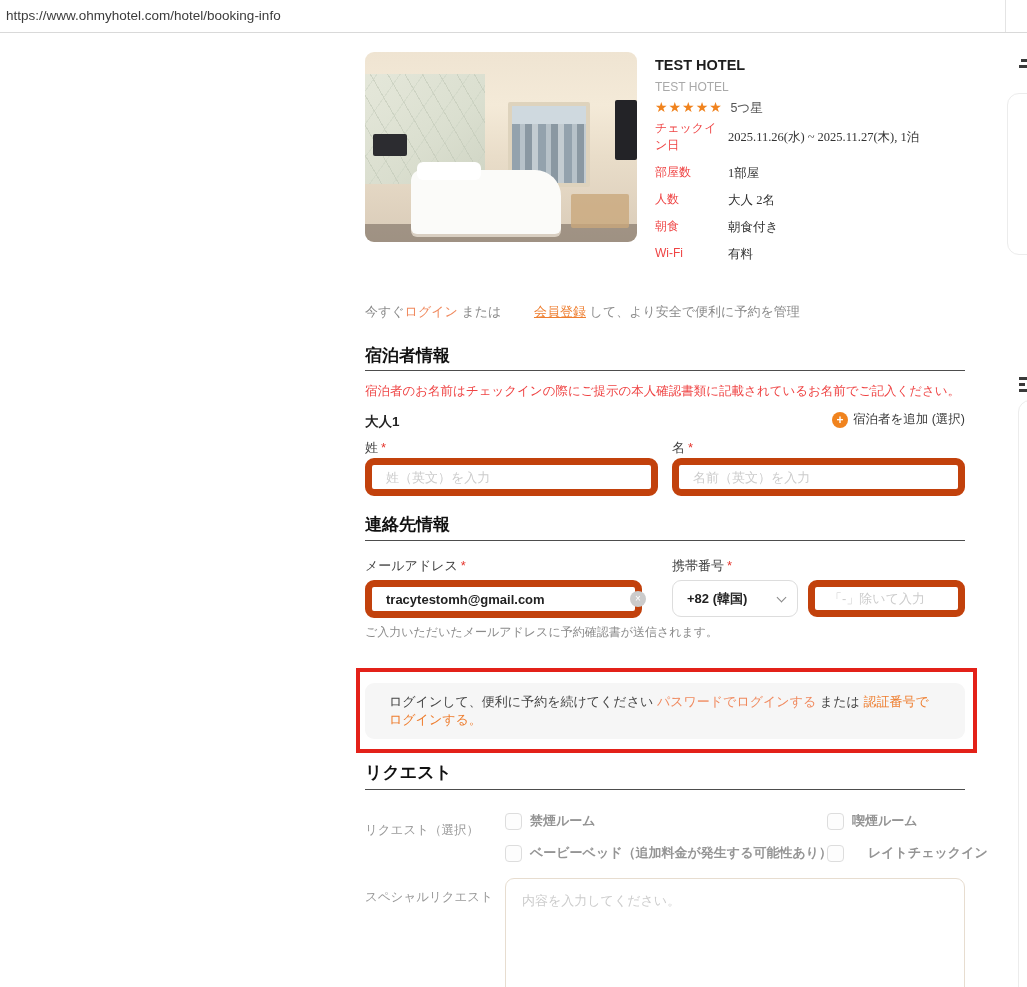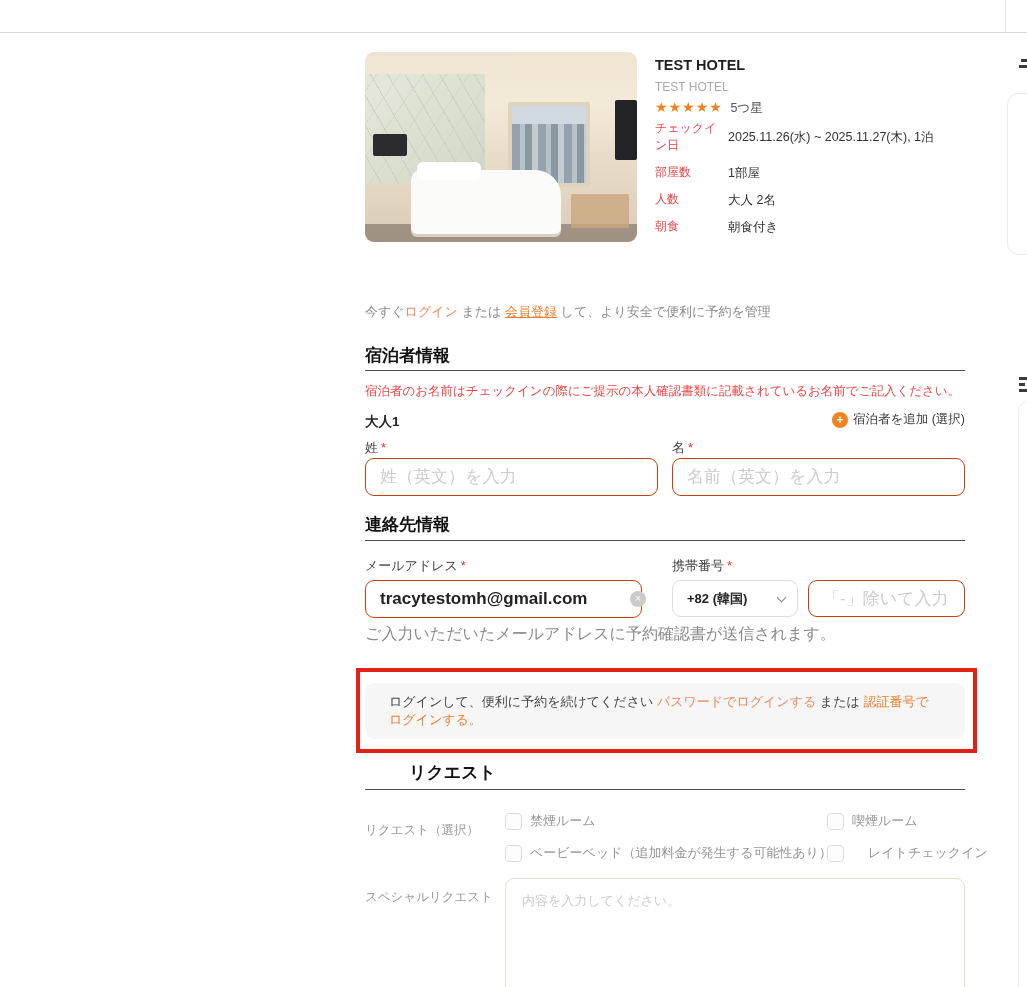--- a/index.html
+++ b/index.html
@@ -34,77 +34,78 @@
 
   
   .hotel-name { left:655px; top:57px; font-size:14.5px; font-weight:bold; color:#1e1e1e; }
   .hotel-sub { left:655px; top:80px; font-size:12px; color:#a9a9a9; }
   .stars-row { left:655px; top:99px; font-size:13px; }
   .stars { color:#f0831e; font-size:14px; letter-spacing:1px; }
   .stars-label { color:#555; margin-left:4px; font-size:12.5px; }
   .info-table { left:655px; top:120px; width:320px; }
   .info-row { display:flex; margin-bottom:9px; }
   .info-label { width:73px; min-width:73px; font-size:12px; color:#ef4444; line-height:1.45; }
-  .info-value { font-size:12.5px; color:#333; line-height:1.45; align-self:center; }
+  .info-value { font-size:12.5px; color:#333; line-height:1.45; align-self:center;font-family:Liberation Serif, serif; }
 
   
   .login-line { left:365px; top:303px; font-size:13px; color:#8a8a8a; }
   .lnk-soft { color:#f08a5f; }
-  .lnk-orange { color:#ee7d2e; text-decoration:underline; }
+  .lnk-orange { color:#ee7d2e; text-decoration:underline;margin-left:29px; }
 
   
   .sec-title { font-size:17px; font-weight:bold; color:#111; }
   .sec-divider { width:600px; border-top:1.5px solid #4d4d4d; }
   .sec-desc { font-size:12.5px; color:#ef4444; }
 
   .adult-label { left:365px; top:413px; font-size:13.5px; font-weight:bold; color:#222; }
   .add-guest { right:62px; top:411px; font-size:12.5px; color:#3a3a3a; display:flex; align-items:center; gap:5px; cursor:pointer; }
   .plus-ic { width:16px; height:16px; border-radius:50%; background:#f0831e; color:#fff; font-size:12px; font-weight:bold;
              display:inline-flex; align-items:center; justify-content:center; line-height:1; }
 
   .field-label { font-size:13px; color:#3f3f3f; }
   .req { color:#e5372f; margin-left:3px; }
 
-  .tinput { height:38px; border:1px solid #c2410c; border-radius:9px; font-size:17px; color:#222; padding:0 14px;
+  .tinput { height:38px; border:7px solid #c2410c; border-radius:9px; font-size:13px; color:#222; padding:0 14px;
             outline:none; background:#fff; font-family:inherit; }
   .tinput::placeholder { color:#ccc; }
   .email-val { font-weight:bold; }
 
   .clear-ic { width:16px; height:16px; border-radius:50%; background:#cbcbcb; color:#fff; font-size:10px;
               display:inline-flex; align-items:center; justify-content:center; line-height:1; cursor:pointer; }
 
   .select-box { left:672px; top:580px; width:126px; height:37px; border:1px solid #ddd; border-radius:9px; background:#fff;
               display:flex; align-items:center; justify-content:space-between; padding:0 12px 0 14px; cursor:pointer; }
   .select-val { font-size:13px; font-weight:bold; color:#222; }
   .chev { width:7px; height:7px; border-left:1.5px solid #888; border-bottom:1.5px solid #888; transform:rotate(-45deg); margin-top:-3px; }
 
-  .helper { left:365px; top:624px; font-size:16px; color:#8a8a8a; }
+  .helper { left:365px; top:624px; font-size:12px; color:#8a8a8a; }
 
   
   .red-annot { left:356px; top:668px; width:621px; height:85px; border:4px solid #e32119; background:transparent; }
   .gray-banner { left:365px; top:683px; width:600px; height:56px; background:#f6f6f6; border-radius:9px;
                  display:flex; align-items:center; padding:0 24px; font-size:13px; color:#454545; }
 
   
   .req-select-label { left:365px; top:822px; font-size:12.5px; color:#9a9a9a; }
-  .cb-item { display:flex; align-items:center; gap:8px; font-size:13px; color:#959595; cursor:pointer; }
+  .cb-item { display:flex; align-items:center; gap:8px; font-size:13px; color:#959595; cursor:pointer;font-weight:bold; }
   .cb-box { width:17px; height:17px; border:1px solid #ddd; border-radius:4px; background:#fdfdfd; }
   .special-label { left:365px; top:889px; font-size:12.5px; color:#9a9a9a; }
   .sp-textarea { left:505px; top:878px; width:460px; height:128px; border:1px solid #e7ddd0; border-radius:9px;
                  font-size:13px; color:#333; padding:13px 16px; resize:none; outline:none; font-family:inherit; }
   .sp-textarea::placeholder { color:#ccc; }
 
   
   .clip-card { border:1px solid #ececec; border-radius:12px; background:#fff; }
   .sliver-bar { background:#3a3a3a; position:absolute; }
 </style>
 </head>
 <body>
 
 <div class="abs urlbar">
+  <div class="abs urlbar-text">https://www.ohmyhotel.com/hotel/booking-info</div>
   <div class="abs urlbar-div"></div>
 </div>
 
 <div class="abs photo">
   <div class="mirror"></div>
   <div class="mirror-lines"></div>
   <div class="window"></div>
   <div class="city"></div>
   <div class="tv1"></div>
   <div class="tv2"></div>
@@ -130,20 +131,24 @@
     <div class="info-value">1部屋</div>
   </div>
   <div class="info-row">
     <div class="info-label">人数</div>
     <div class="info-value">大人 2名</div>
   </div>
   <div class="info-row">
     <div class="info-label">朝食</div>
     <div class="info-value">朝食付き</div>
   </div>
+  <div class="info-row">
+    <div class="info-label">Wi-Fi</div>
+    <div class="info-value">有料</div>
+  </div>
 </div>
 
 <div class="abs login-line">
   <span>今すぐ</span><span class="lnk-soft">ログイン</span><span> または </span><span class="lnk-orange">会員登録</span><span> して、より安全で便利に予約を管理</span>
 </div>
 
 <div class="abs sec-title" style="left:365px; top:344px;">宿泊者情報</div>
 <div class="abs sec-divider" style="left:365px; top:370px;"></div>
 <div class="abs sec-desc" style="left:365px; top:383px;">宿泊者のお名前はチェックインの際にご提示の本人確認書類に記載されているお名前でご記入ください。</div>
 
@@ -185,21 +190,21 @@
 
 <div class="abs helper">ご入力いただいたメールアドレスに予約確認書が送信されます。</div>
 
 <div class="abs red-annot"></div>
 <div class="abs gray-banner">
   <span>
     <span>ログインして、便利に予約を続けてください </span><span class="lnk-soft">パスワードでログインする</span><span> または </span><span class="lnk-soft" style="color:#ee7d2e;">認証番号でログインする。</span>
   </span>
 </div>
 
-<div class="abs sec-title" style="left:365px; top:761px;margin-left:44px;">リクエスト</div>
+<div class="abs sec-title" style="left:365px; top:761px;">リクエスト</div>
 <div class="abs sec-divider" style="left:365px; top:789px;"></div>
 
 <div class="abs req-select-label">リクエスト（選択）</div>
 
 <div class="abs cb-item" style="left:505px; top:812px;">
   <span class="cb-box"></span>
   <span>禁煙ルーム</span>
 </div>
 <div class="abs cb-item" style="left:827px; top:812px;">
   <span class="cb-box"></span>

